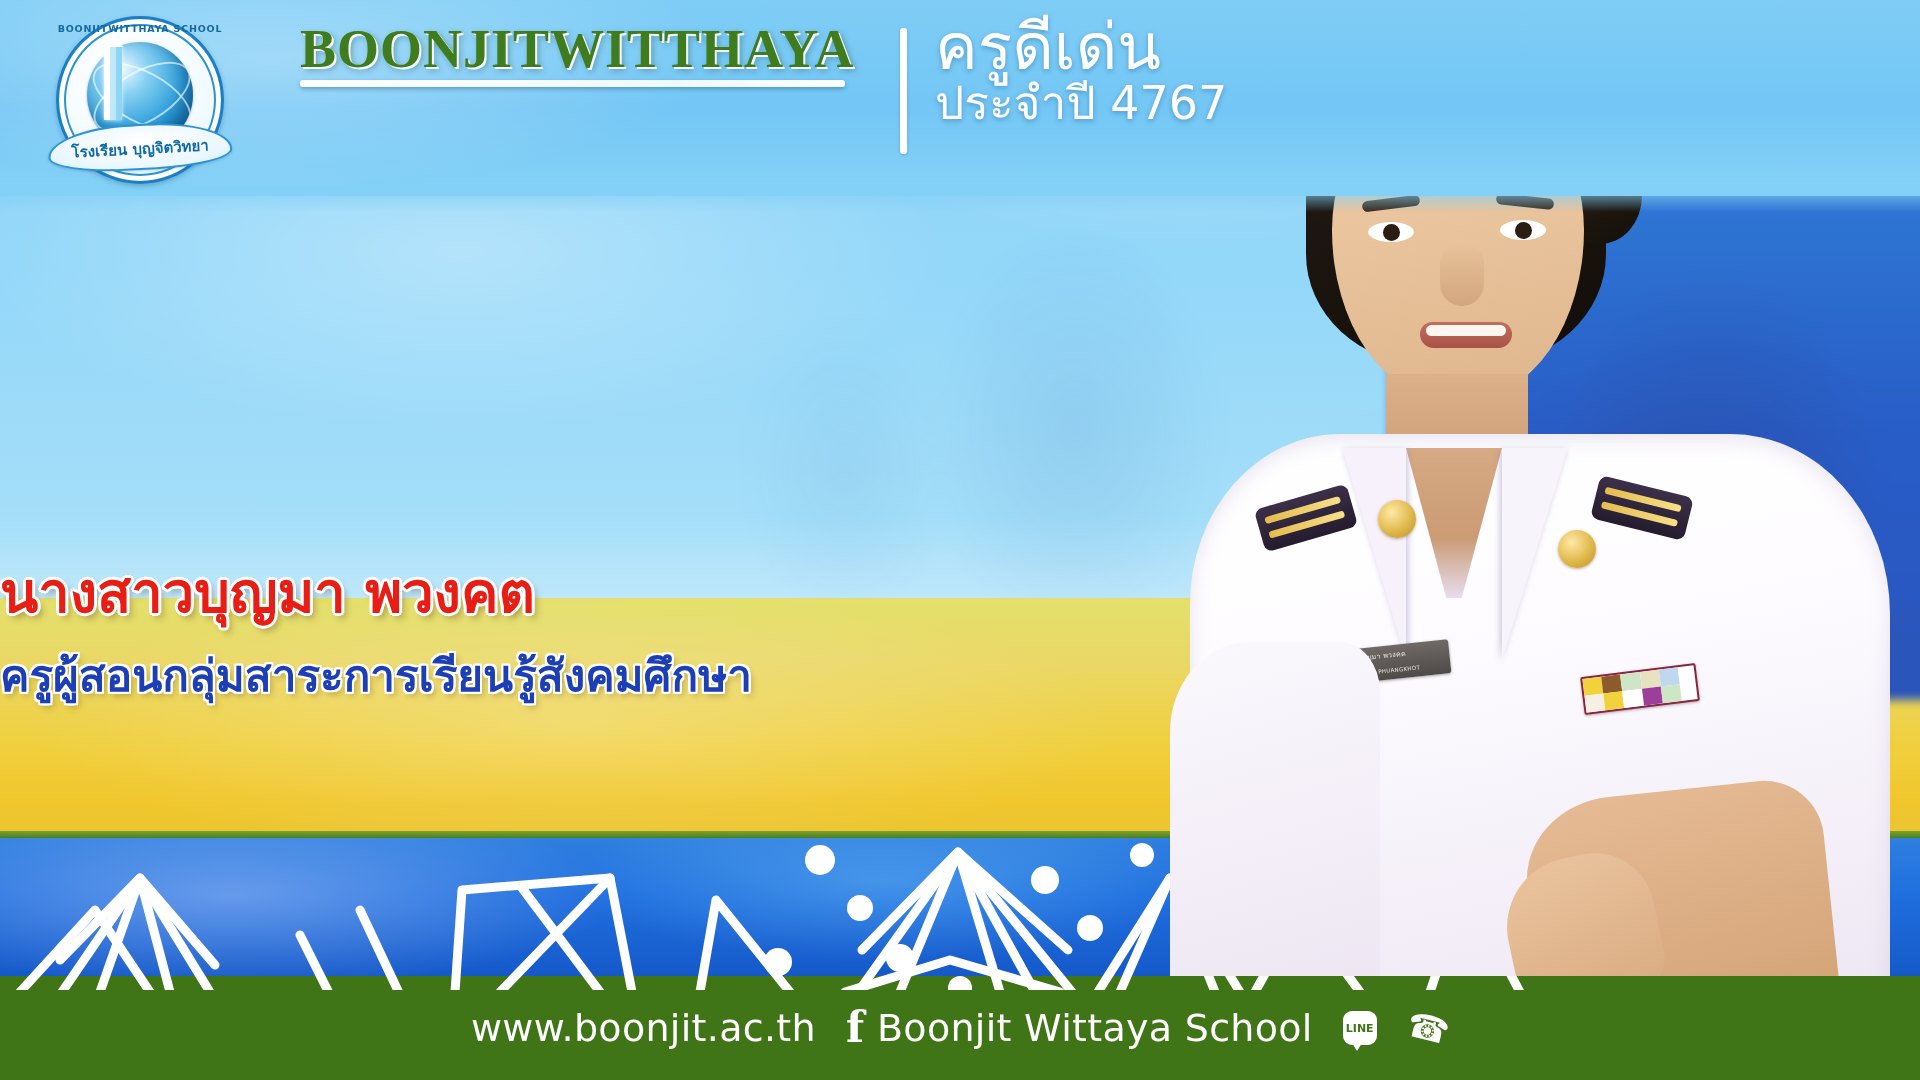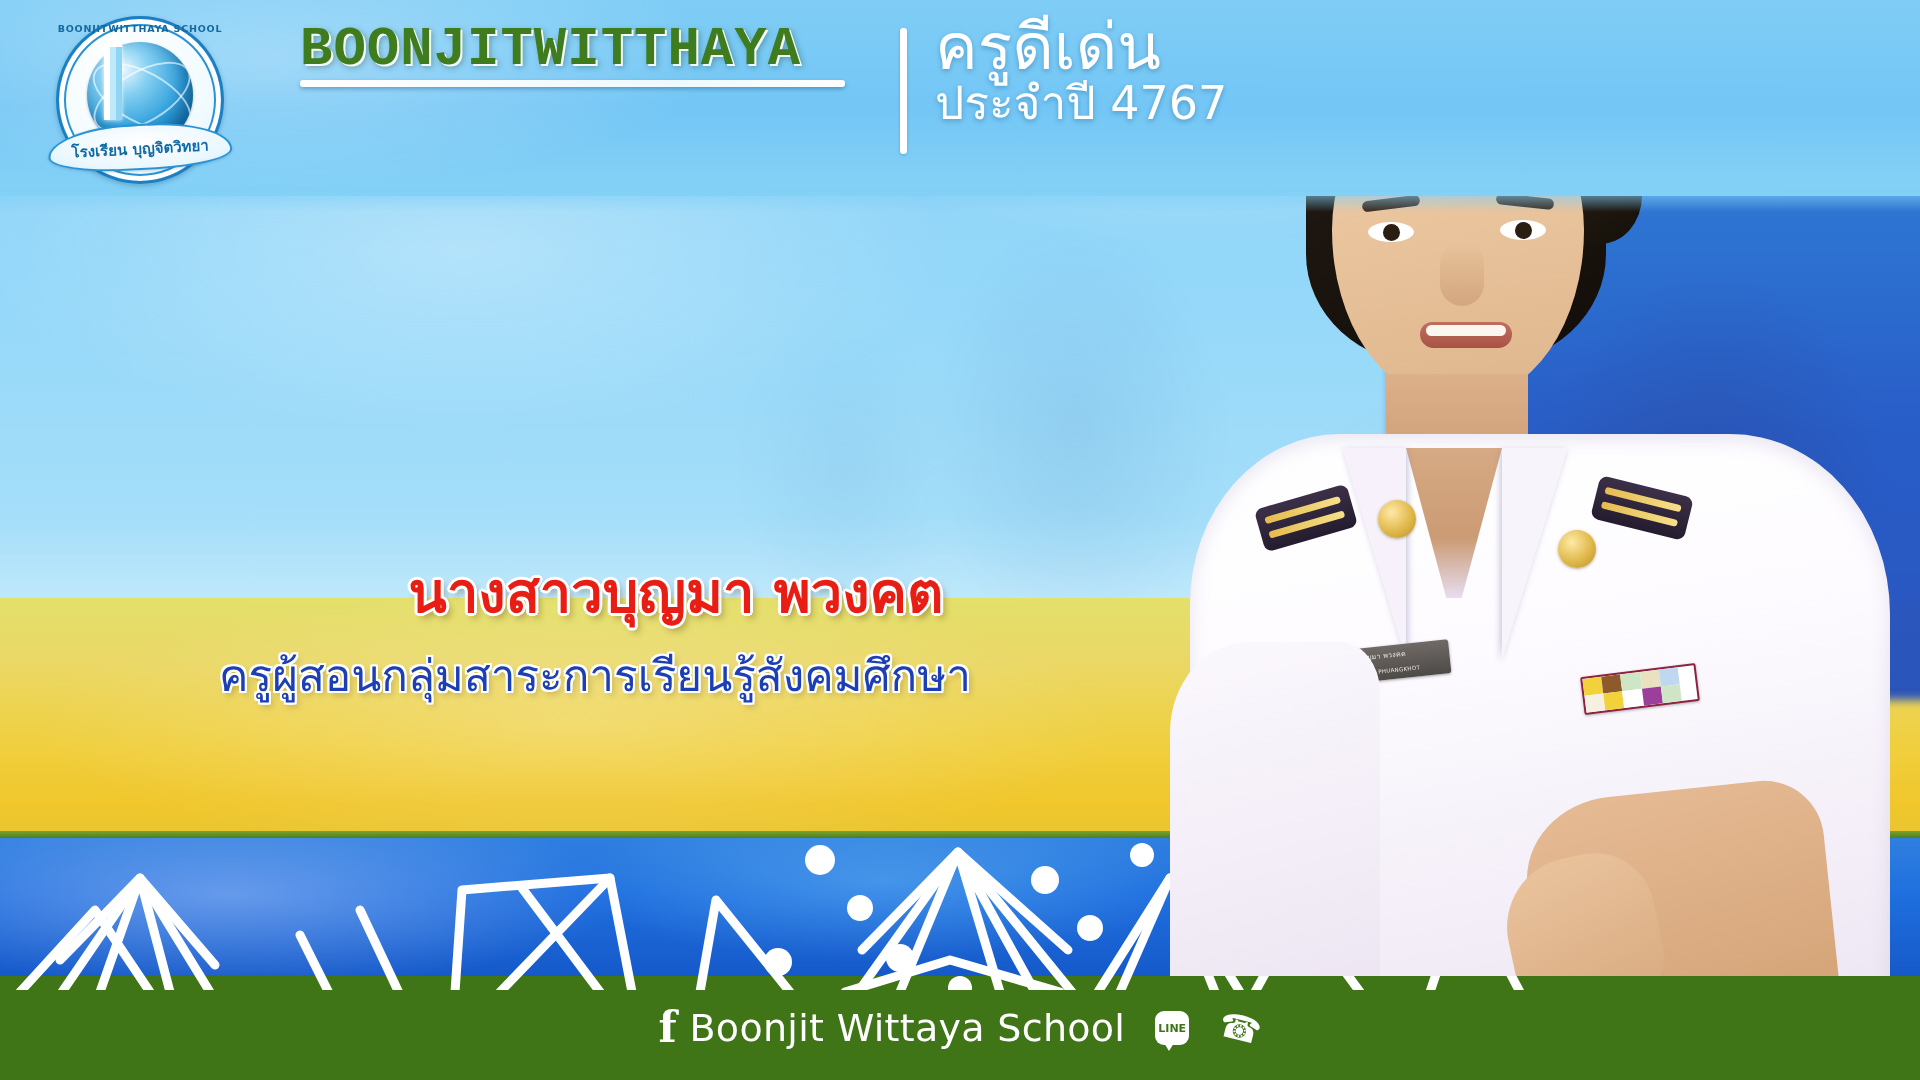--- a/index.html
+++ b/index.html
@@ -130,21 +130,21 @@
     font-family:"DejaVu Sans","Liberation Sans",sans-serif;
   }
 
   
   .title-block { position:absolute; left:300px; top:22px; }
   .title-en {
     font-size:54px; font-weight:bold; letter-spacing:1px;
     color:#3f7c1e;
     text-shadow:2px 2px 0 rgba(255,255,255,.95), 3px 3px 6px rgba(0,50,20,.35);
     line-height:1.02;
-    font-family:Liberation Mono, monospace;
+    font-family:Liberation Serif, serif;
   }
   .title-rule {
     width:545px; height:7px; margin:3px 0 1px;
     background:linear-gradient(90deg,#ffffff, #eef9ff 70%, #ffffff);
     border-radius:3px;
     box-shadow:0 2px 4px rgba(0,60,110,.35);
   }
   .title-th {
     font-size:50px; font-weight:bold; color:#3f7c1e;
     text-shadow:2px 2px 0 rgba(255,255,255,.95), 3px 3px 6px rgba(0,50,20,.35);
@@ -293,30 +293,30 @@
   }
   .hand {
     position:absolute; left:398px; top:826px; width:150px; height:150px;
     background:linear-gradient(165deg,#eac49e,#d9ab81);
     border-radius:70px 60px 40px 50px;
     transform:rotate(-12deg);
   }
 
   
   .name-line {
-    position:absolute; left:0; top:548px; width:1352px; text-align:center;
+    position:absolute; left:0; top:548px; width:1352px; text-align:left;
     font-size:56px; font-weight:bold; color:#e81e15; white-space:nowrap;
     text-shadow:
       -2px -2px 0 #fff, 2px -2px 0 #fff, -2px 2px 0 #fff, 2px 2px 0 #fff,
       0 -3px 0 #fff, 0 3px 0 #fff, -3px 0 0 #fff, 3px 0 0 #fff,
       4px 5px 7px rgba(60,30,0,.35);
   }
   .role-line {
-    position:absolute; left:0; top:640px; width:1190px; text-align:center;
-    font-size:44px; font-weight:normal; color:#1d3fb5; white-space:nowrap;
+    position:absolute; left:0; top:640px; width:1190px; 
+    font-size:44px; font-weight:bold; color:#1d3fb5; white-space:nowrap;
     text-shadow:
       -2px -2px 0 #fff, 2px -2px 0 #fff, -2px 2px 0 #fff, 2px 2px 0 #fff,
       0 -2px 0 #fff, 0 2px 0 #fff, -2px 0 0 #fff, 2px 0 0 #fff,
       3px 4px 6px rgba(70,55,0,.35);
   }
   .event-line {
     position:absolute; left:0; top:716px; width:1190px; text-align:center;
     font-size:38px; color:#14247f; white-space:nowrap;
     text-shadow:1px 2px 3px rgba(90,70,0,.30);
   }
@@ -486,20 +486,23 @@
   <div class="award-block">
     <div class="award-main">ครูดีเด่น</div>
     <div class="award-sub">ประจำปี 4767</div>
   </div>
 
   <div class="name-line">นางสาวบุญมา พวงคต</div>
   <div class="role-line">ครูผู้สอนกลุ่มสาระการเรียนรู้สังคมศึกษา</div>
 
   <div class="footer-row">
     <div class="f-item">
+      <span class="f-text">www.boonjit.ac.th</span>
+    </div>
+    <div class="f-item">
       <span class="ic-fb">f</span>
       <span class="f-text">Boonjit Wittaya School</span>
     </div>
     <div class="f-item">
       <span class="ic-line">LINE</span>
     </div>
     <div class="f-item">
       <span class="ic-phone">☎</span>
     </div>
   </div>

